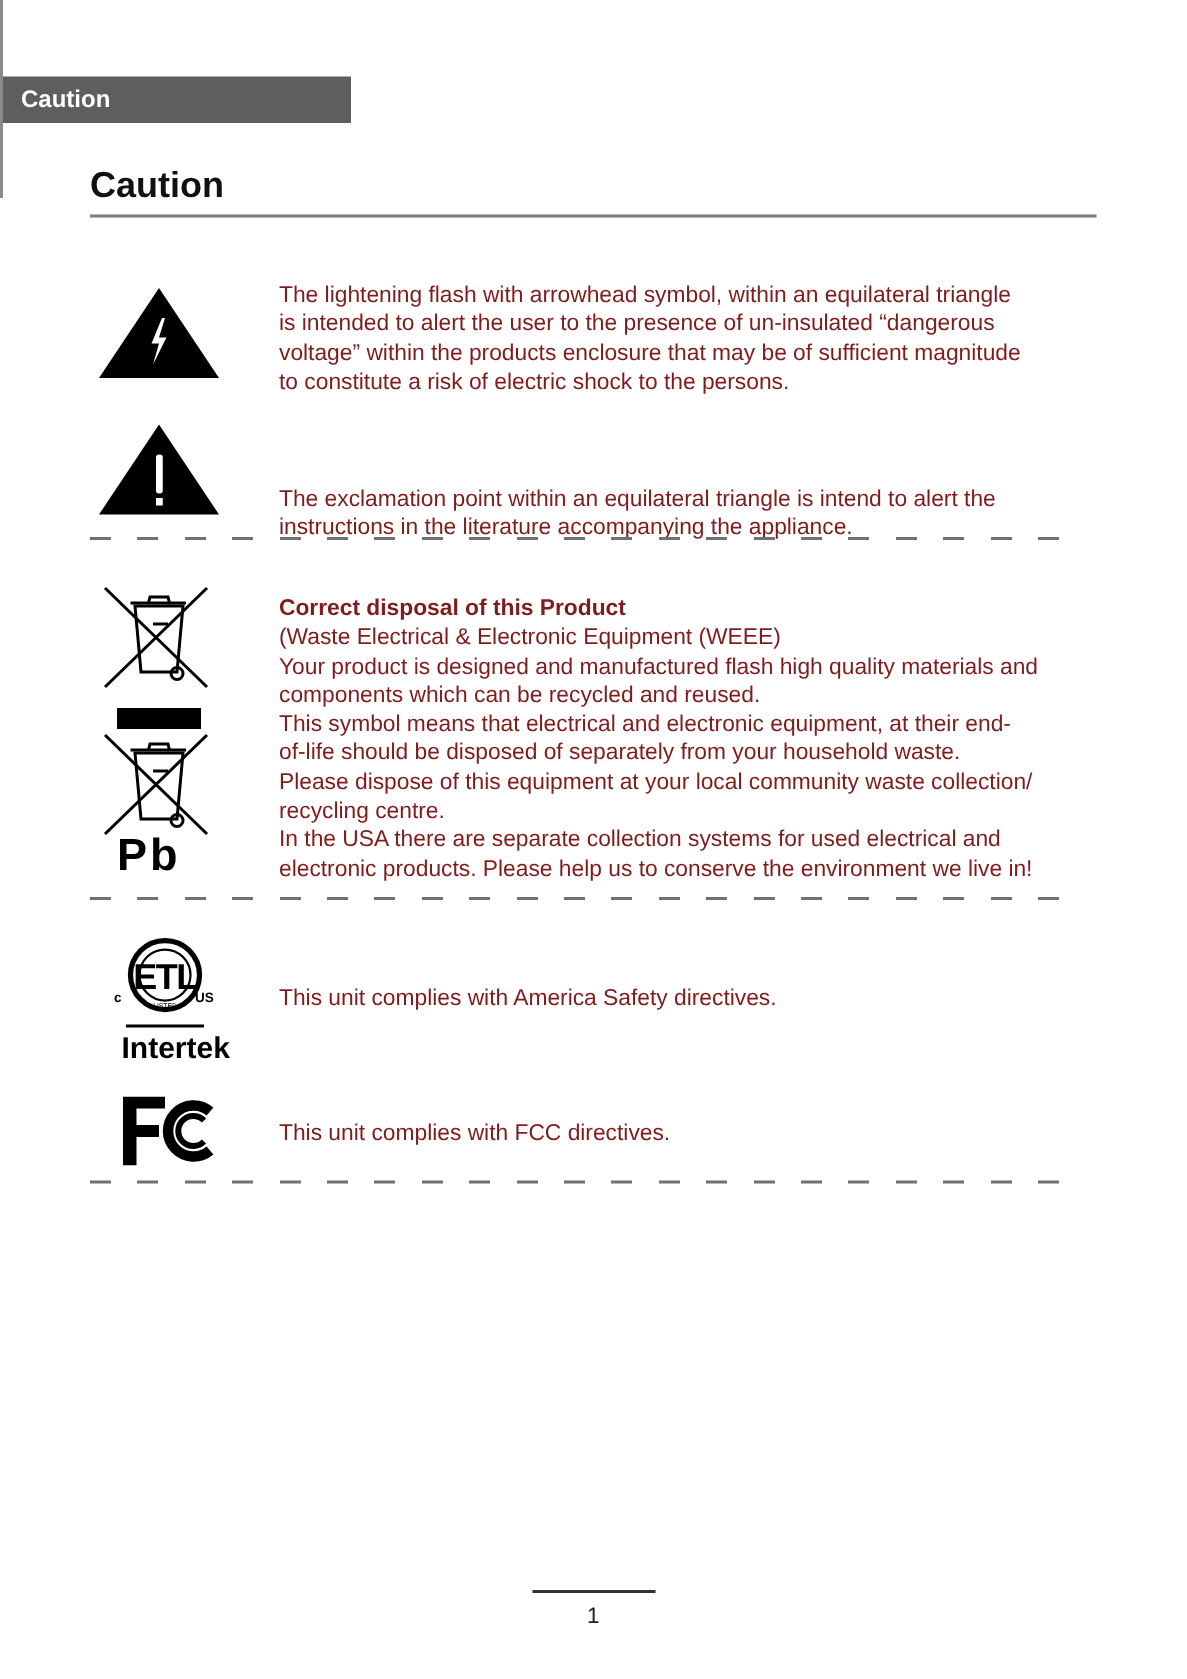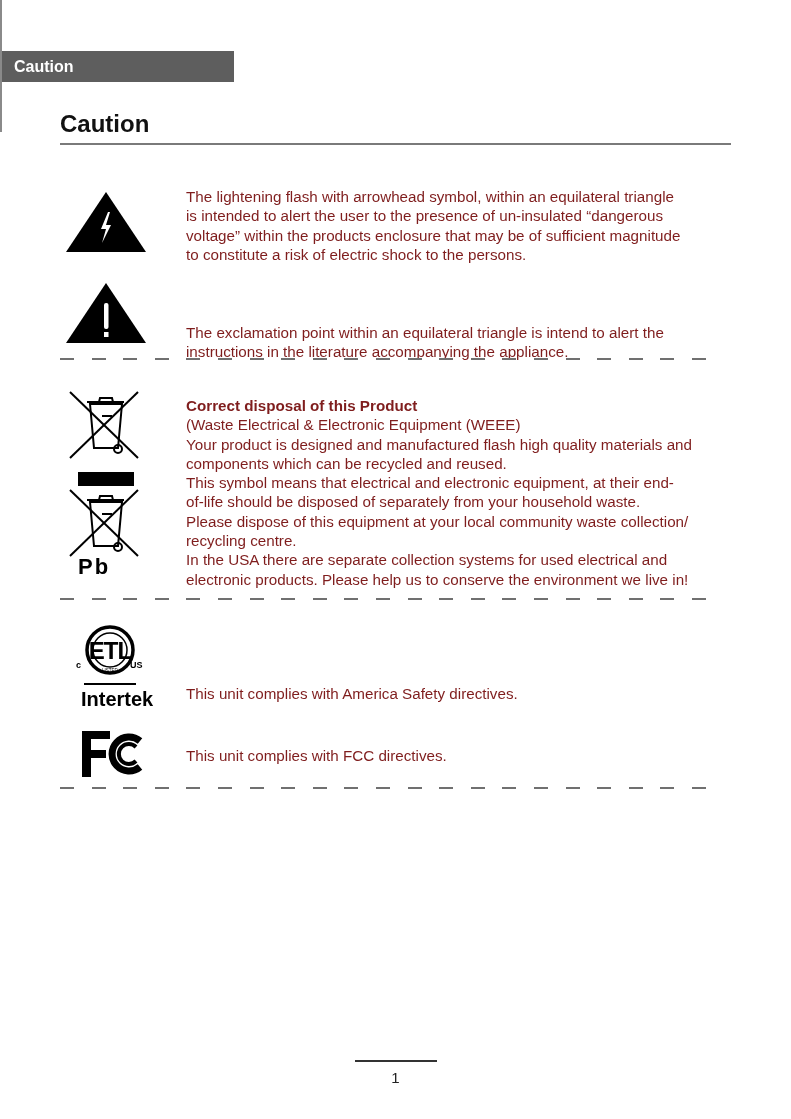--- a/index.html
+++ b/index.html
@@ -70,21 +70,21 @@
   <g stroke="#000" stroke-width="2" fill="none">
     <line x1="2" y1="2" x2="70" y2="68"></line>
     <line x1="70" y1="2" x2="2" y2="68"></line>
     <path d="M22 14 L26 58 L50 58 L54 14 Z"></path>
     <line x1="19" y1="12" x2="56" y2="12"></line>
     <path d="M31 12 L32 8 L44 8 L45 12"></path>
     <circle cx="50" cy="59" r="4"></circle>
   </g>
   <rect x="34" y="25" width="10" height="2" fill="#000"></rect>
 </svg>
-<div class="icon" style="left:78px; top:554px; font-size:22px; font-weight:bold; letter-spacing:2px; color:#000;">Pb</div>
+<div class="icon" style="left:78px; top:554px; font-size:30px; font-weight:bold; letter-spacing:2px; color:#000;">Pb</div>
 
 <div class="text" style="top:396px;">
   <p class="bold">Correct disposal of this Product</p>
   <p>(Waste Electrical &amp; Electronic Equipment (WEEE)</p>
   <p>Your product is designed and manufactured flash high quality materials and</p>
   <p>components which can be recycled and reused.</p>
   <p>This symbol means that electrical and electronic equipment, at their end-</p>
   <p>of-life should be disposed of separately from your household waste.</p>
   <p>Please dispose of this equipment at your local community waste collection/</p>
   <p>recycling centre.</p>
@@ -99,21 +99,21 @@
     <circle cx="36" cy="28" r="23" fill="none" stroke="#000" stroke-width="3.5"></circle>
     <circle cx="36" cy="28" r="17" fill="none" stroke="#000" stroke-width="1.5"></circle>
     <text x="36" y="37" text-anchor="middle" font-family="Liberation Sans, sans-serif" font-size="24" font-weight="bold" fill="#000" letter-spacing="-1">ETL</text>
     <text x="36" y="50" text-anchor="middle" font-family="Liberation Sans, sans-serif" font-size="4.5" fill="#000">LISTED</text>
     <text x="2" y="46" font-family="Liberation Sans, sans-serif" font-size="9" font-weight="bold" fill="#000">c</text>
     <text x="56" y="46" font-family="Liberation Sans, sans-serif" font-size="9" font-weight="bold" fill="#000">US</text>
   </svg>
   <div style="position:absolute; left:10px; top:61px; width:52px; height:2px; background:#000;"></div>
   <div style="position:absolute; left:7px; top:66px; font-size:20px; font-weight:bold; color:#000;">Intertek</div>
 </div>
-<div class="text" style="top:656px;margin-top:28px;">
+<div class="text" style="top:656px;">
   <p>This unit complies with America Safety directives.</p>
 </div>
 
 <svg class="icon" style="left:82px; top:731px;" width="64" height="46" viewBox="0 0 64 46">
   <path d="M0 0 H28 V8 H9 V19 H24 V27 H9 V46 H0 Z" fill="#000"></path>
   <path d="M58 10 A17 17 0 1 0 58 36" fill="none" stroke="#000" stroke-width="7"></path>
   <path d="M54 16 A10 10 0 1 0 54 30" fill="none" stroke="#000" stroke-width="4"></path>
 </svg>
 <div class="text" style="top:746px;">
   <p>This unit complies with FCC directives.</p>

